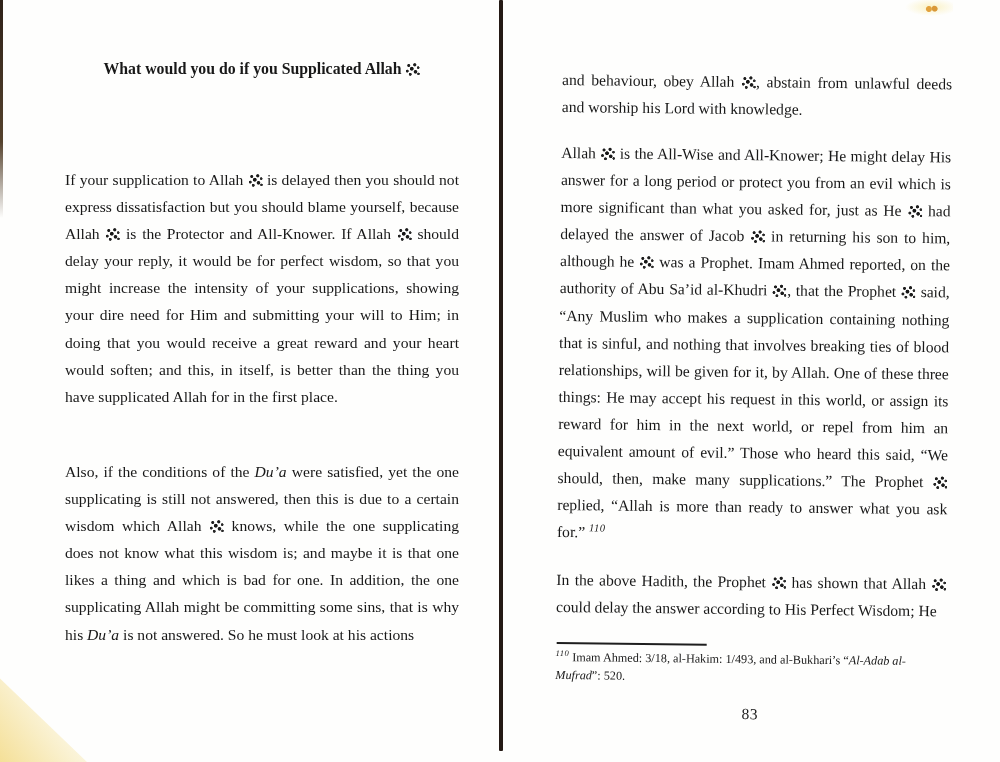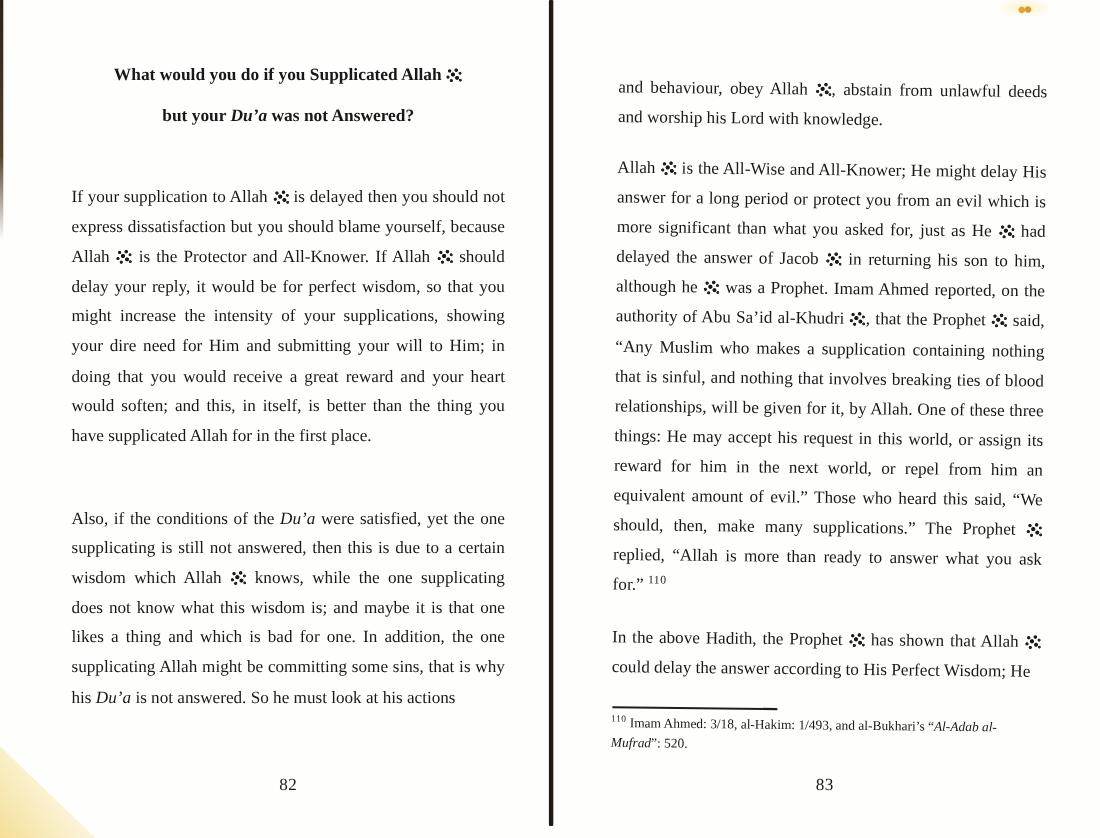--- a/index.html
+++ b/index.html
@@ -19,21 +19,21 @@
   .top-right-speck{position:absolute;left:925px;top:5px;width:13px;height:8px;border-radius:50%;
     background:radial-gradient(circle at 30% 50%,#e2a23e 0 2.5px,rgba(226,162,62,0) 3.5px),
                radial-gradient(circle at 75% 45%,#d99838 0 2.5px,rgba(217,152,56,0) 3.5px);}
 
   
   .col{position:absolute;width:394px;font-size:15.6px;line-height:27.1px;}
   .heading{left:65px;top:50px;text-align:center;font-weight:bold;font-size:15.8px;line-height:37px;}
   .heading .hline{display:block;}
   p.body{position:absolute;margin:0;text-align:justify;font-size:15.6px;line-height:27.1px;width:394px;}
   .it{font-style:italic;}
-  sup.ref{font-size:10.5px;line-height:0;vertical-align:6px;letter-spacing:.5px;}
+  sup.ref{font-size:10.5px;line-height:0;vertical-align:6px;letter-spacing:.5px;font-style:italic;}
 
   
   .hon{display:inline-block;width:15px;height:14px;vertical-align:-2px;color:transparent;
     overflow:hidden;font-size:10px;border-radius:2px;
     background:
       radial-gradient(circle at 25% 25%,#1c1c1c 1.1px,transparent 1.9px),
       radial-gradient(circle at 65% 20%,#1c1c1c 1.2px,transparent 2px),
       radial-gradient(circle at 88% 40%,#2a2a2a 1px,transparent 1.7px),
       radial-gradient(circle at 45% 48%,#161616 1.5px,transparent 2.3px),
       radial-gradient(circle at 15% 65%,#222 1.1px,transparent 1.8px),
@@ -61,25 +61,23 @@
 
   <div class="edge-strip"></div>
   <div class="corner-tint"></div>
   <div class="top-right-smudge"></div>
   <div class="top-right-speck"></div>
   <div class="spine"></div>
 
   <div class="left-page">
     <div class="col heading">
       <span class="hline"><span>What would you do if you Supplicated Allah </span><span class="hon">ﷻ</span></span>
-      <span class="hline"><span>but your </span><span class="it">Du’a</span><span> was not Answered?</span></span>
     </div>
     <p class="body" style="left:65px;top:166px;"><span>If your supplication to Allah </span><span class="hon">ﷻ</span><span> is delayed then you should not express dissatisfaction but you should blame yourself, because Allah </span><span class="hon">ﷻ</span><span> is the Protector and All-Knower. If Allah </span><span class="hon">ﷻ</span><span> should delay your reply, it would be for perfect wisdom, so that you might increase the intensity of your supplications, showing your dire need for Him and submitting your will to Him; in doing that you would receive a great reward and your heart would soften; and this, in itself, is better than the thing you have supplicated Allah for in the first place.</span></p>
     <p class="body" style="left:65px;top:458px;"><span>Also, if the conditions of the </span><span class="it">Du’a</span><span> were satisfied, yet the one supplicating is still not answered, then this is due to a certain wisdom which Allah </span><span class="hon">ﷻ</span><span> knows, while the one supplicating does not know what this wisdom is; and maybe it is that one likes a thing and which is bad for one. In addition, the one supplicating Allah might be committing some sins, that is why his </span><span class="it">Du’a</span><span> is not answered. So he must look at his actions</span></p>
-    <div class="pagenum pagenum-left">82</div>
   </div>
 
   <div class="right-page">
     <p class="body" style="left:0;top:66px;"><span>and behaviour, obey Allah </span><span class="hon">ﷻ</span><span>, abstain from unlawful deeds and worship his Lord with knowledge.</span></p>
     <p class="body" style="left:0;top:139px;"><span>Allah </span><span class="hon">ﷻ</span><span> is the All-Wise and All-Knower; He might delay His answer for a long period or protect you from an evil which is more significant than what you asked for, just as He </span><span class="hon">ﷻ</span><span> had delayed the answer of Jacob </span><span class="hon">﵇</span><span> in returning his son to him, although he </span><span class="hon">﵇</span><span> was a Prophet. Imam Ahmed reported, on the authority of Abu Sa’id al-Khudri </span><span class="hon">﵁</span><span>, that the Prophet </span><span class="hon">ﷺ</span><span> said, “Any Muslim who makes a supplication containing nothing that is sinful, and nothing that involves breaking ties of blood relationships, will be given for it, by Allah. One of these three things: He may accept his request in this world, or assign its reward for him in the next world, or repel from him an equivalent amount of evil.” Those who heard this said, “We should, then, make many supplications.” The Prophet </span><span class="hon">ﷺ</span><span> replied, “Allah is more than ready to answer what you ask for.” </span><sup class="ref">110</sup></p>
     <p class="body" style="left:0;top:566px;"><span>In the above Hadith, the Prophet </span><span class="hon">ﷺ</span><span> has shown that Allah </span><span class="hon">ﷻ</span><span> could delay the answer according to His Perfect Wisdom; He</span></p>
     <div class="footnote-rule"></div>
     <div class="footnote"><sup class="ref">110</sup><span> Imam Ahmed: 3/18, al-Hakim: 1/493, and al-Bukhari’s “</span><span class="it">Al-Adab al-Mufrad</span><span>”: 520.</span></div>
     <div class="pagenum pagenum-right">83</div>
   </div>

